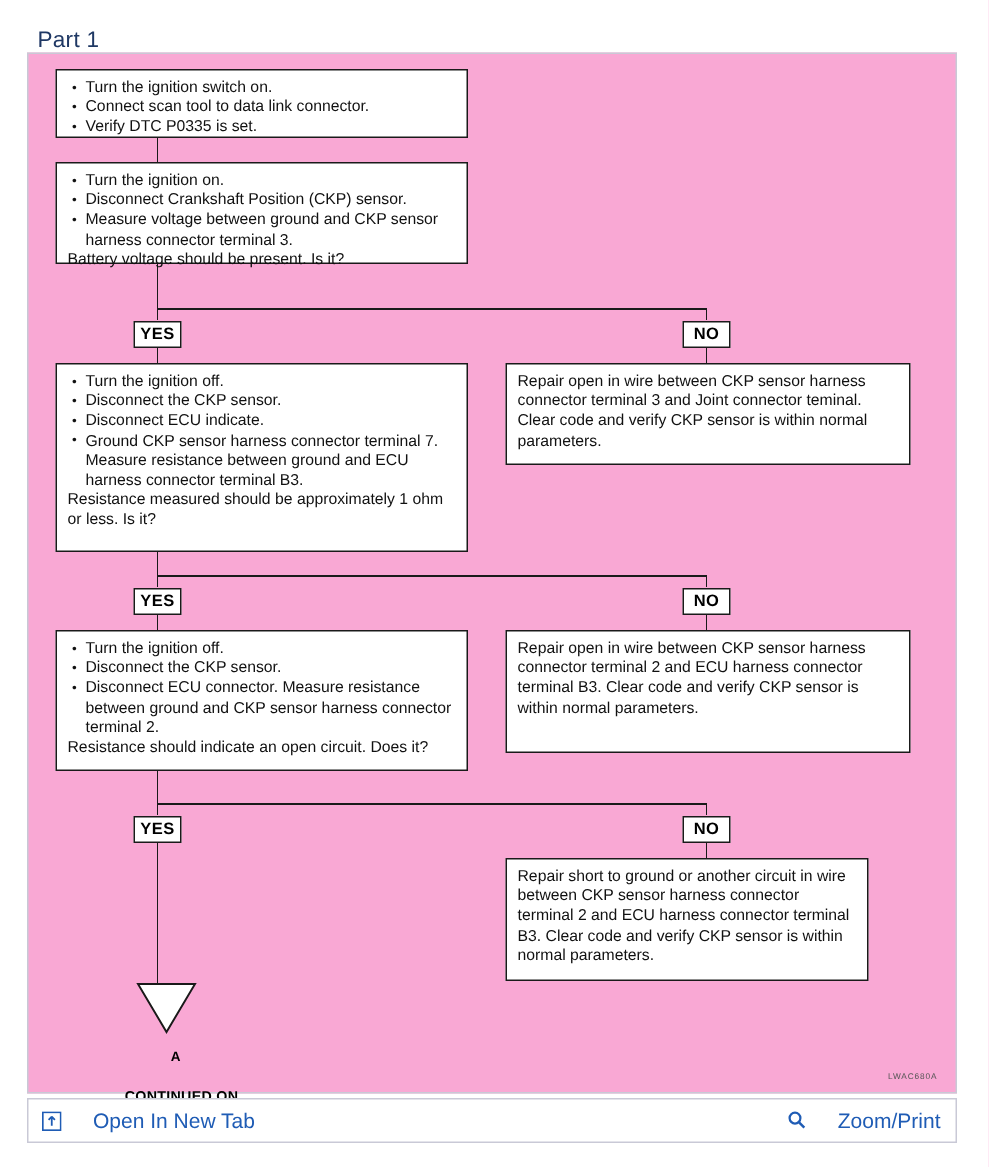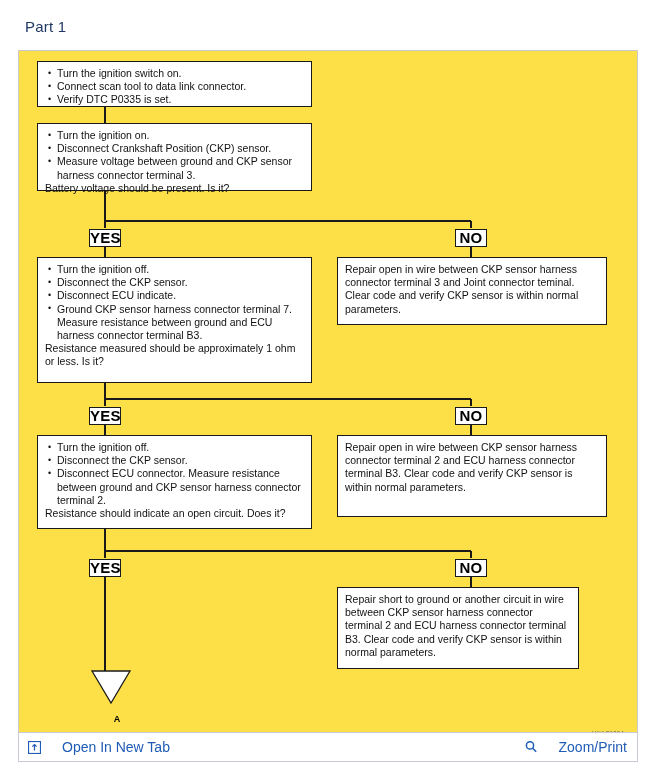--- a/index.html
+++ b/index.html
@@ -25,25 +25,25 @@
     font-size: 15px;
     color: #1f3864;
     letter-spacing: 0.2px;
     font-family: Liberation Sans, sans-serif;
   }
 
   
   #viewer-frame {
     position: absolute;
     left: 18px;
-    top: 50px;
+    top: 35px;
     width: 620px;
     height: 694px;
     border: 1px solid #c9c9d6;
-    background: #fde047;
+    background: #f9a8d4;
     box-sizing: border-box;
   }
 
   
   #diagram-canvas {
     position: absolute;
     left: 0;
     top: 0;
     width: 618px;
     height: 692px;
@@ -88,21 +88,21 @@
   .flow-box p {
     margin: 0;
   }
 
   
   .branch-chip {
     position: absolute;
     border: 1px solid #1a1a1a;
     background: #ffffff;
     box-sizing: border-box;
-    font-size: 15px;
+    font-size: 11px;
     font-weight: bold;
     color: #000000;
     text-align: center;
     line-height: 16px;
     height: 18px;
     width: 32px;
     letter-spacing: 0.3px;
     font-family: "Liberation Sans", sans-serif;
   }
 

